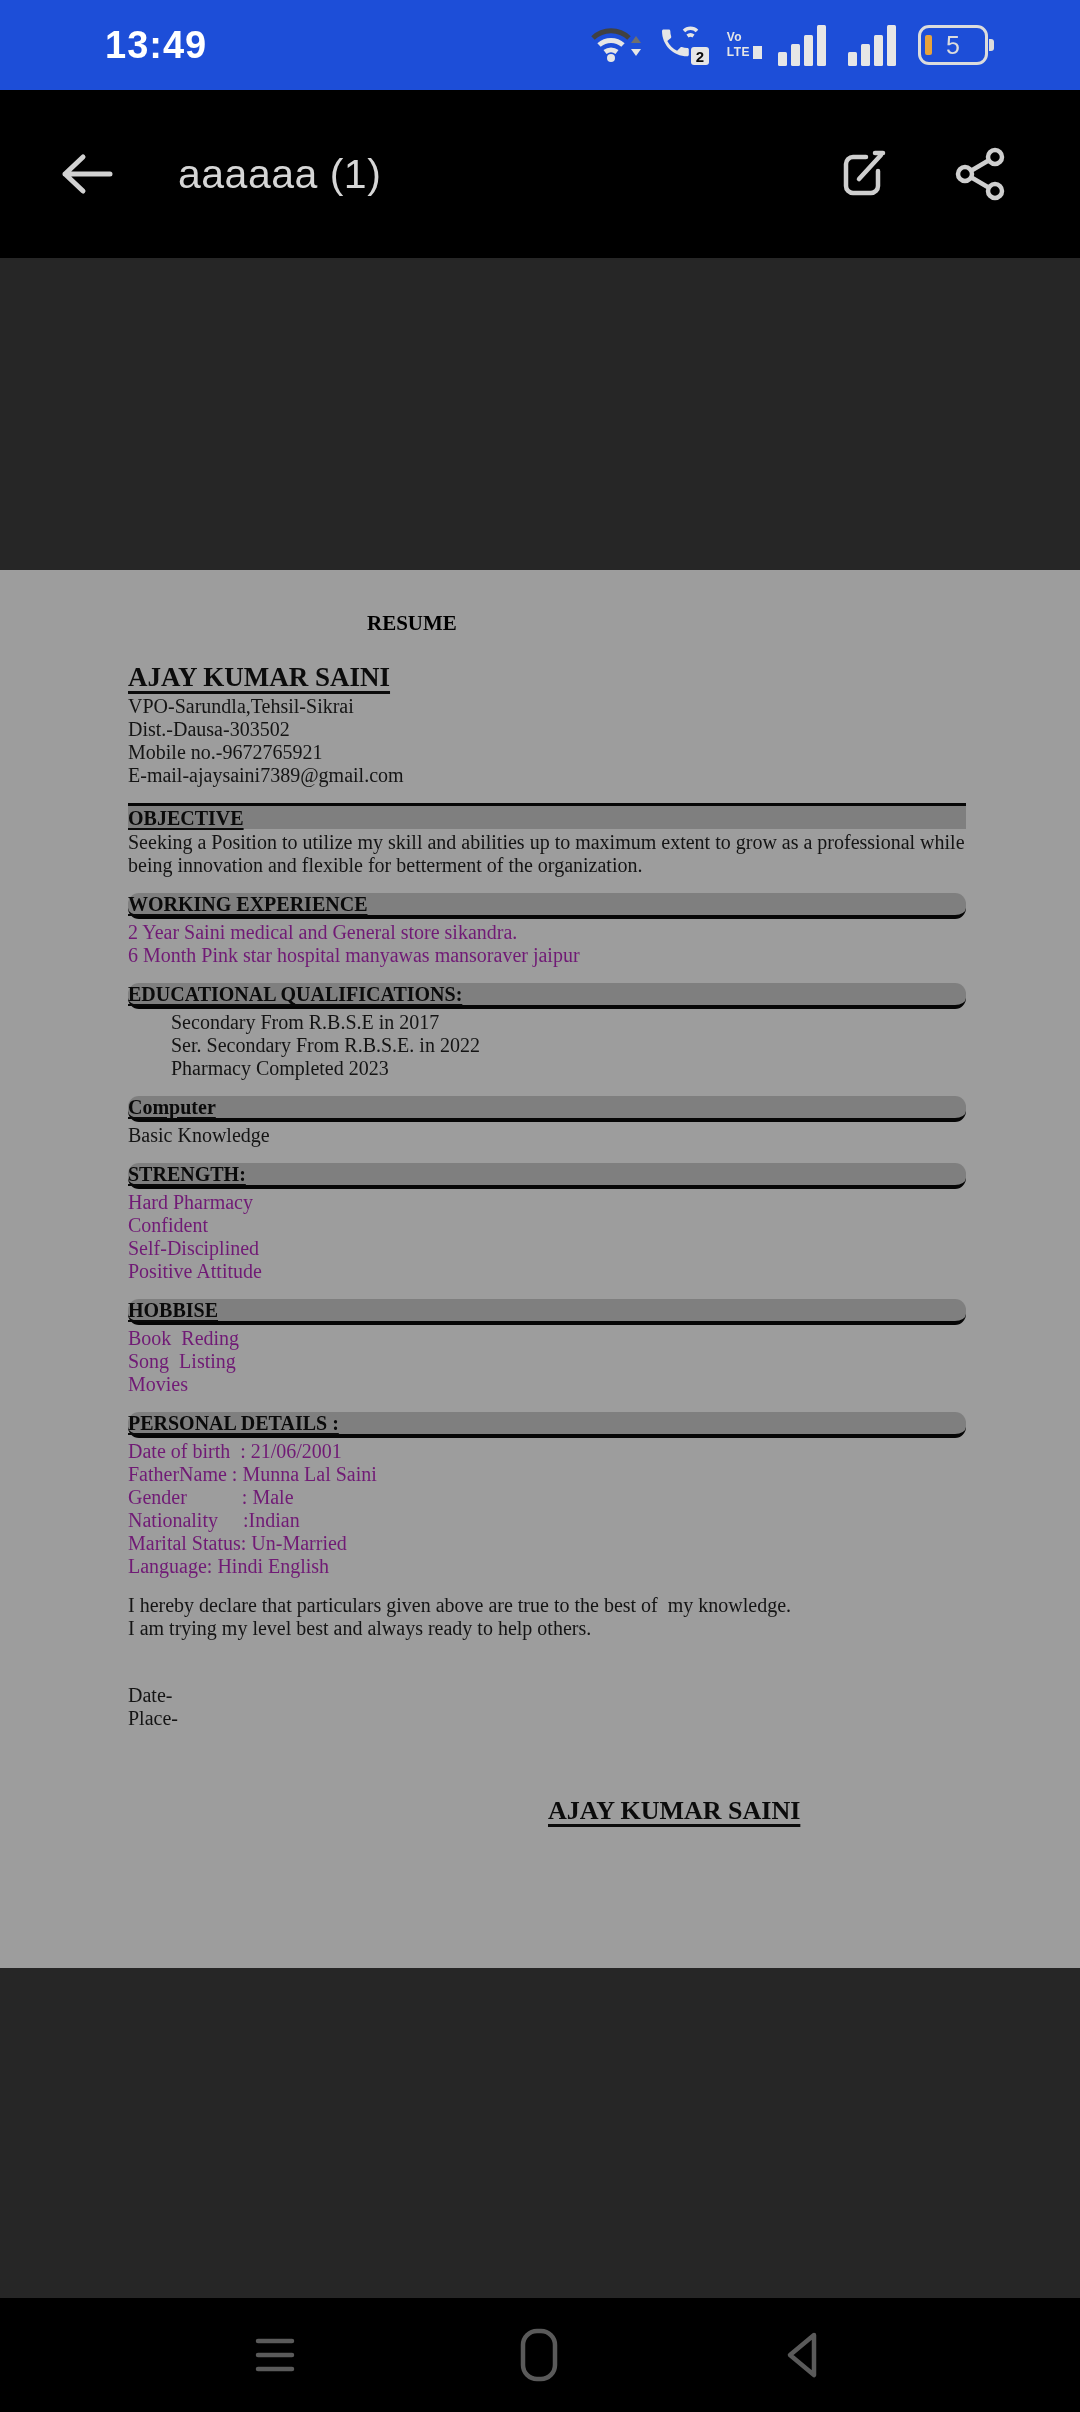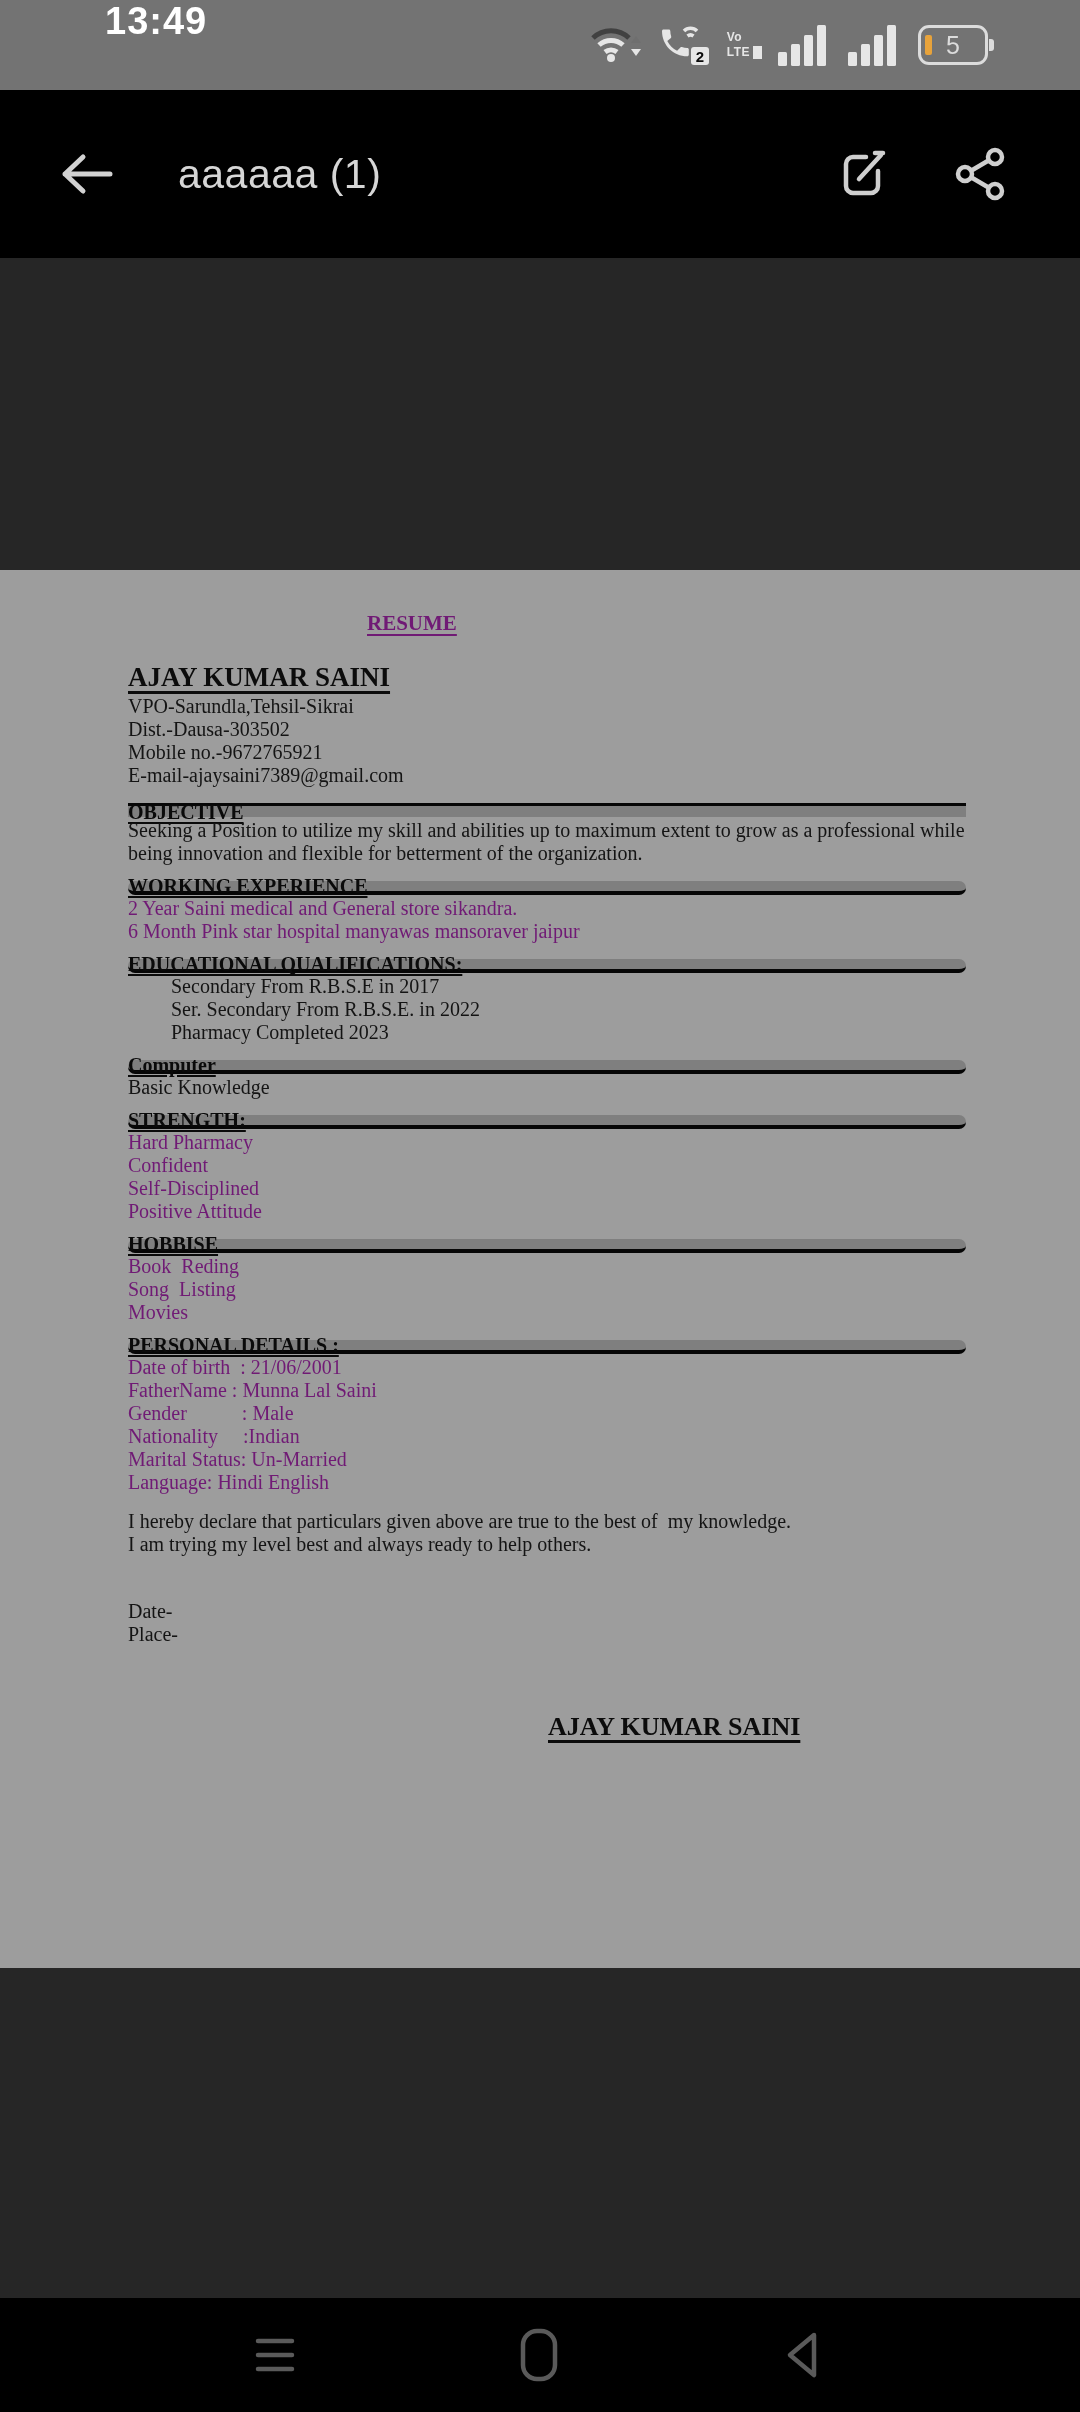--- a/index.html
+++ b/index.html
@@ -4,21 +4,21 @@
 <style>
   * { margin:0; padding:0; box-sizing:border-box; }
   html,body { background:#000; }
   .screen {
     width:1080px; height:2412px; background:#000; position:relative;
     font-family:"Liberation Sans", sans-serif; overflow:hidden;
     display:flex; flex-direction:column;
   }
   
   .status-bar {
-    height:90px; background:#737373; display:flex; 
+    height:90px; background:#1d4ed8; display:flex; align-items:center;
     padding:0 92px 0 105px; flex:0 0 auto;
   }
   .status-time { color:#fff; font-size:38px; font-weight:600; letter-spacing:1px; }
   .status-icons { margin-left:auto; display:flex; align-items:center; gap:16px; }
   .volte { color:#e6e6e6; font-weight:700; font-size:12px; line-height:15px; letter-spacing:0.5px; }
   .volte .l2 { display:flex; align-items:center; gap:3px; }
   .volte .sq { display:inline-block; width:9px; height:13px; background:#e6e6e6; }
   .battery { position:relative; width:70px; height:40px; border:3px solid #dcdcdc; border-radius:11px;
     display:flex; align-items:center; justify-content:center; }
   .battery .lvl { color:#dcdcdc; font-size:25px; font-weight:500; }
@@ -31,27 +31,27 @@
   .app-actions { margin-left:auto; display:flex; align-items:center; gap:62px; }
   
   .viewer { flex:1 1 auto; background:#262626; position:relative; }
   .page {
     position:absolute; left:0; top:312px; width:1080px; height:1398px;
     background:#9d9d9d; color:#141414;
     font-family:"Liberation Serif", serif; font-size:20px;
     padding:0 114px 0 128px;
   }
   .doc-title { margin-top:42px; margin-left:239px; width:100px; font-weight:700; font-size:21px;
-    text-decoration:underline; text-decoration-thickness:2px; text-underline-offset:4px; line-height:23px; color:#701a75; }
+    text-decoration-thickness:2px; text-underline-offset:4px; line-height:23px; color:#000000; }
   .doc-name { margin-top:26px; font-weight:700; font-size:27px; line-height:32px; color:#0c0c0c;
     text-decoration:underline; text-decoration-thickness:3px; text-underline-offset:5px; display:table; }
   .contact-block { margin-top:2px; }
   .contact-line { line-height:23px; white-space:pre-wrap; }
   .doc-section { margin-top:16px; }
-  .band { background:#7f7f7f; height:14px; display:flex; align-items:center; margin-bottom:2px; }
+  .band { background:#7f7f7f; height:26px; display:flex; align-items:center; margin-bottom:2px; }
   .band-top { border-top:3px solid #060606; }
   .band-bottom { border-bottom:4px solid #060606;border-radius:11px; }
   .band-title { font-weight:700; font-size:20px; color:#0a0a0a; line-height:22px;
     text-decoration:underline; text-decoration-thickness:2px; text-underline-offset:3px; white-space:pre-wrap; }
   .item { line-height:23px; white-space:pre-wrap; }
   .item.bold { font-weight:400; color:#701a75; }
   .item.underline { text-underline-offset:3px;margin-left:43px; }
   .date-line { margin-top:44px; line-height:23px; }
   .place-line { line-height:23px; }
   .signature { margin-top:66px; margin-left:420px; display:table; font-weight:700; font-size:26px; color:#0c0c0c;

